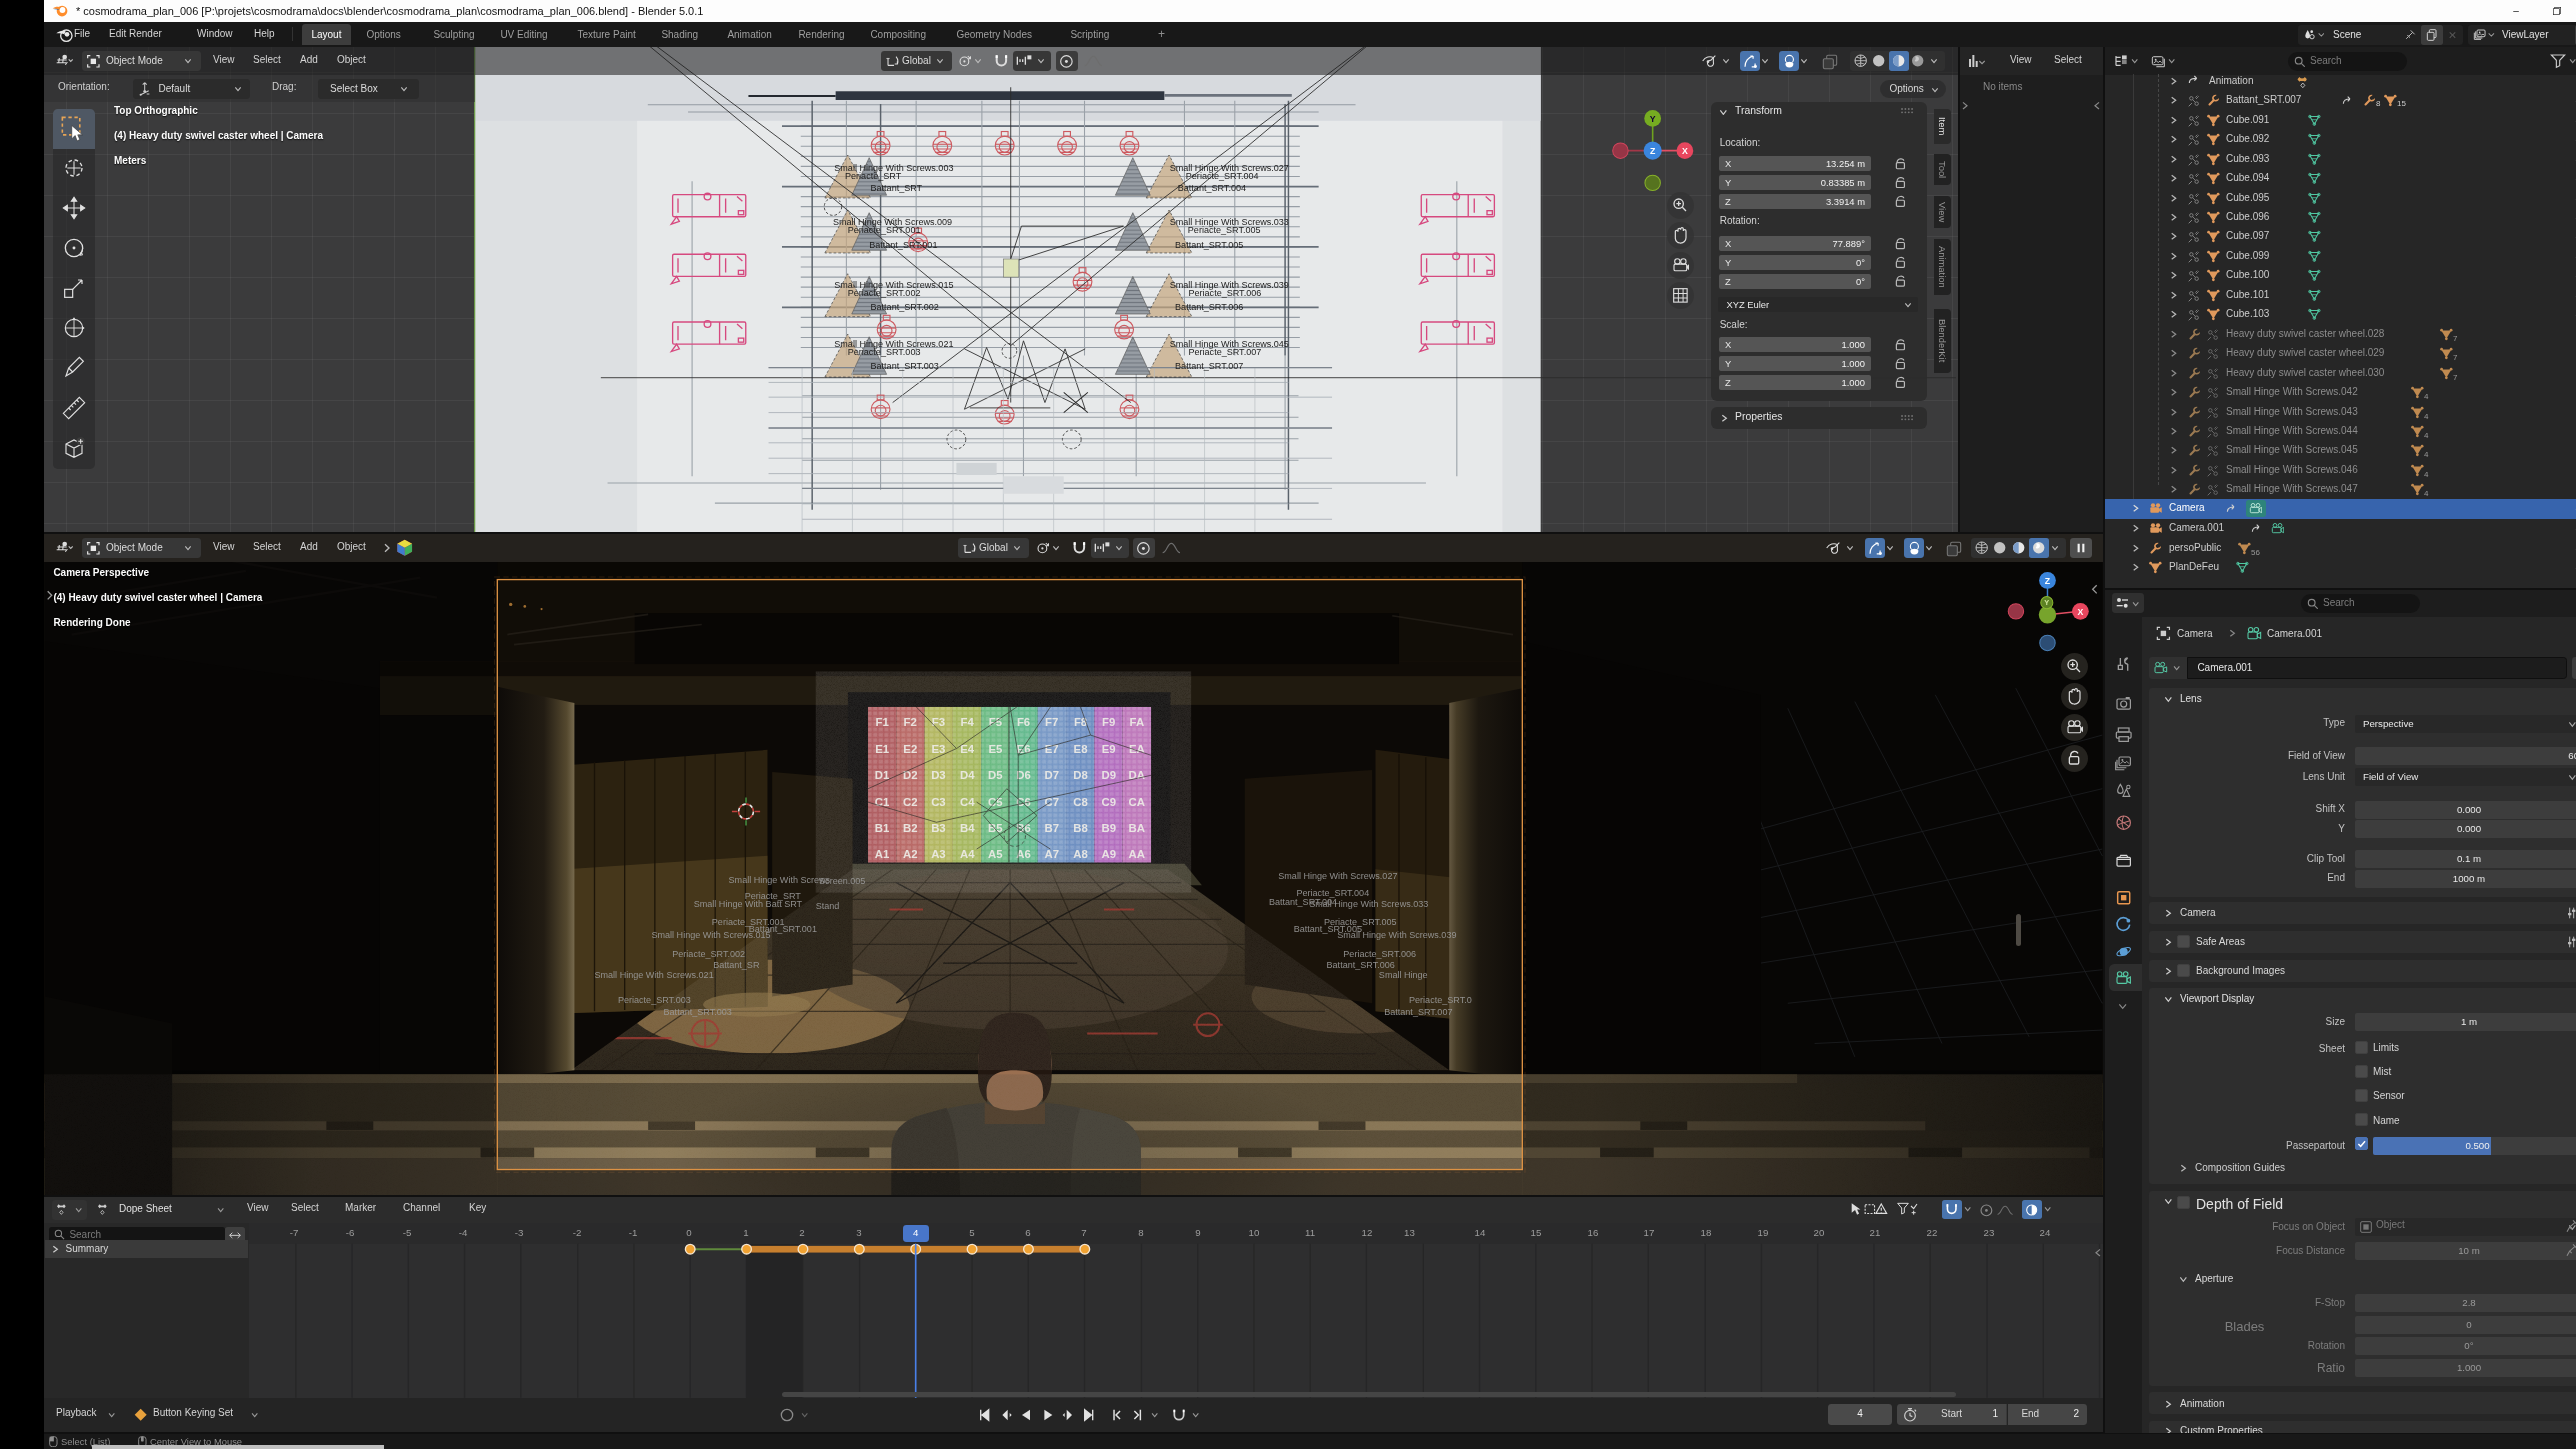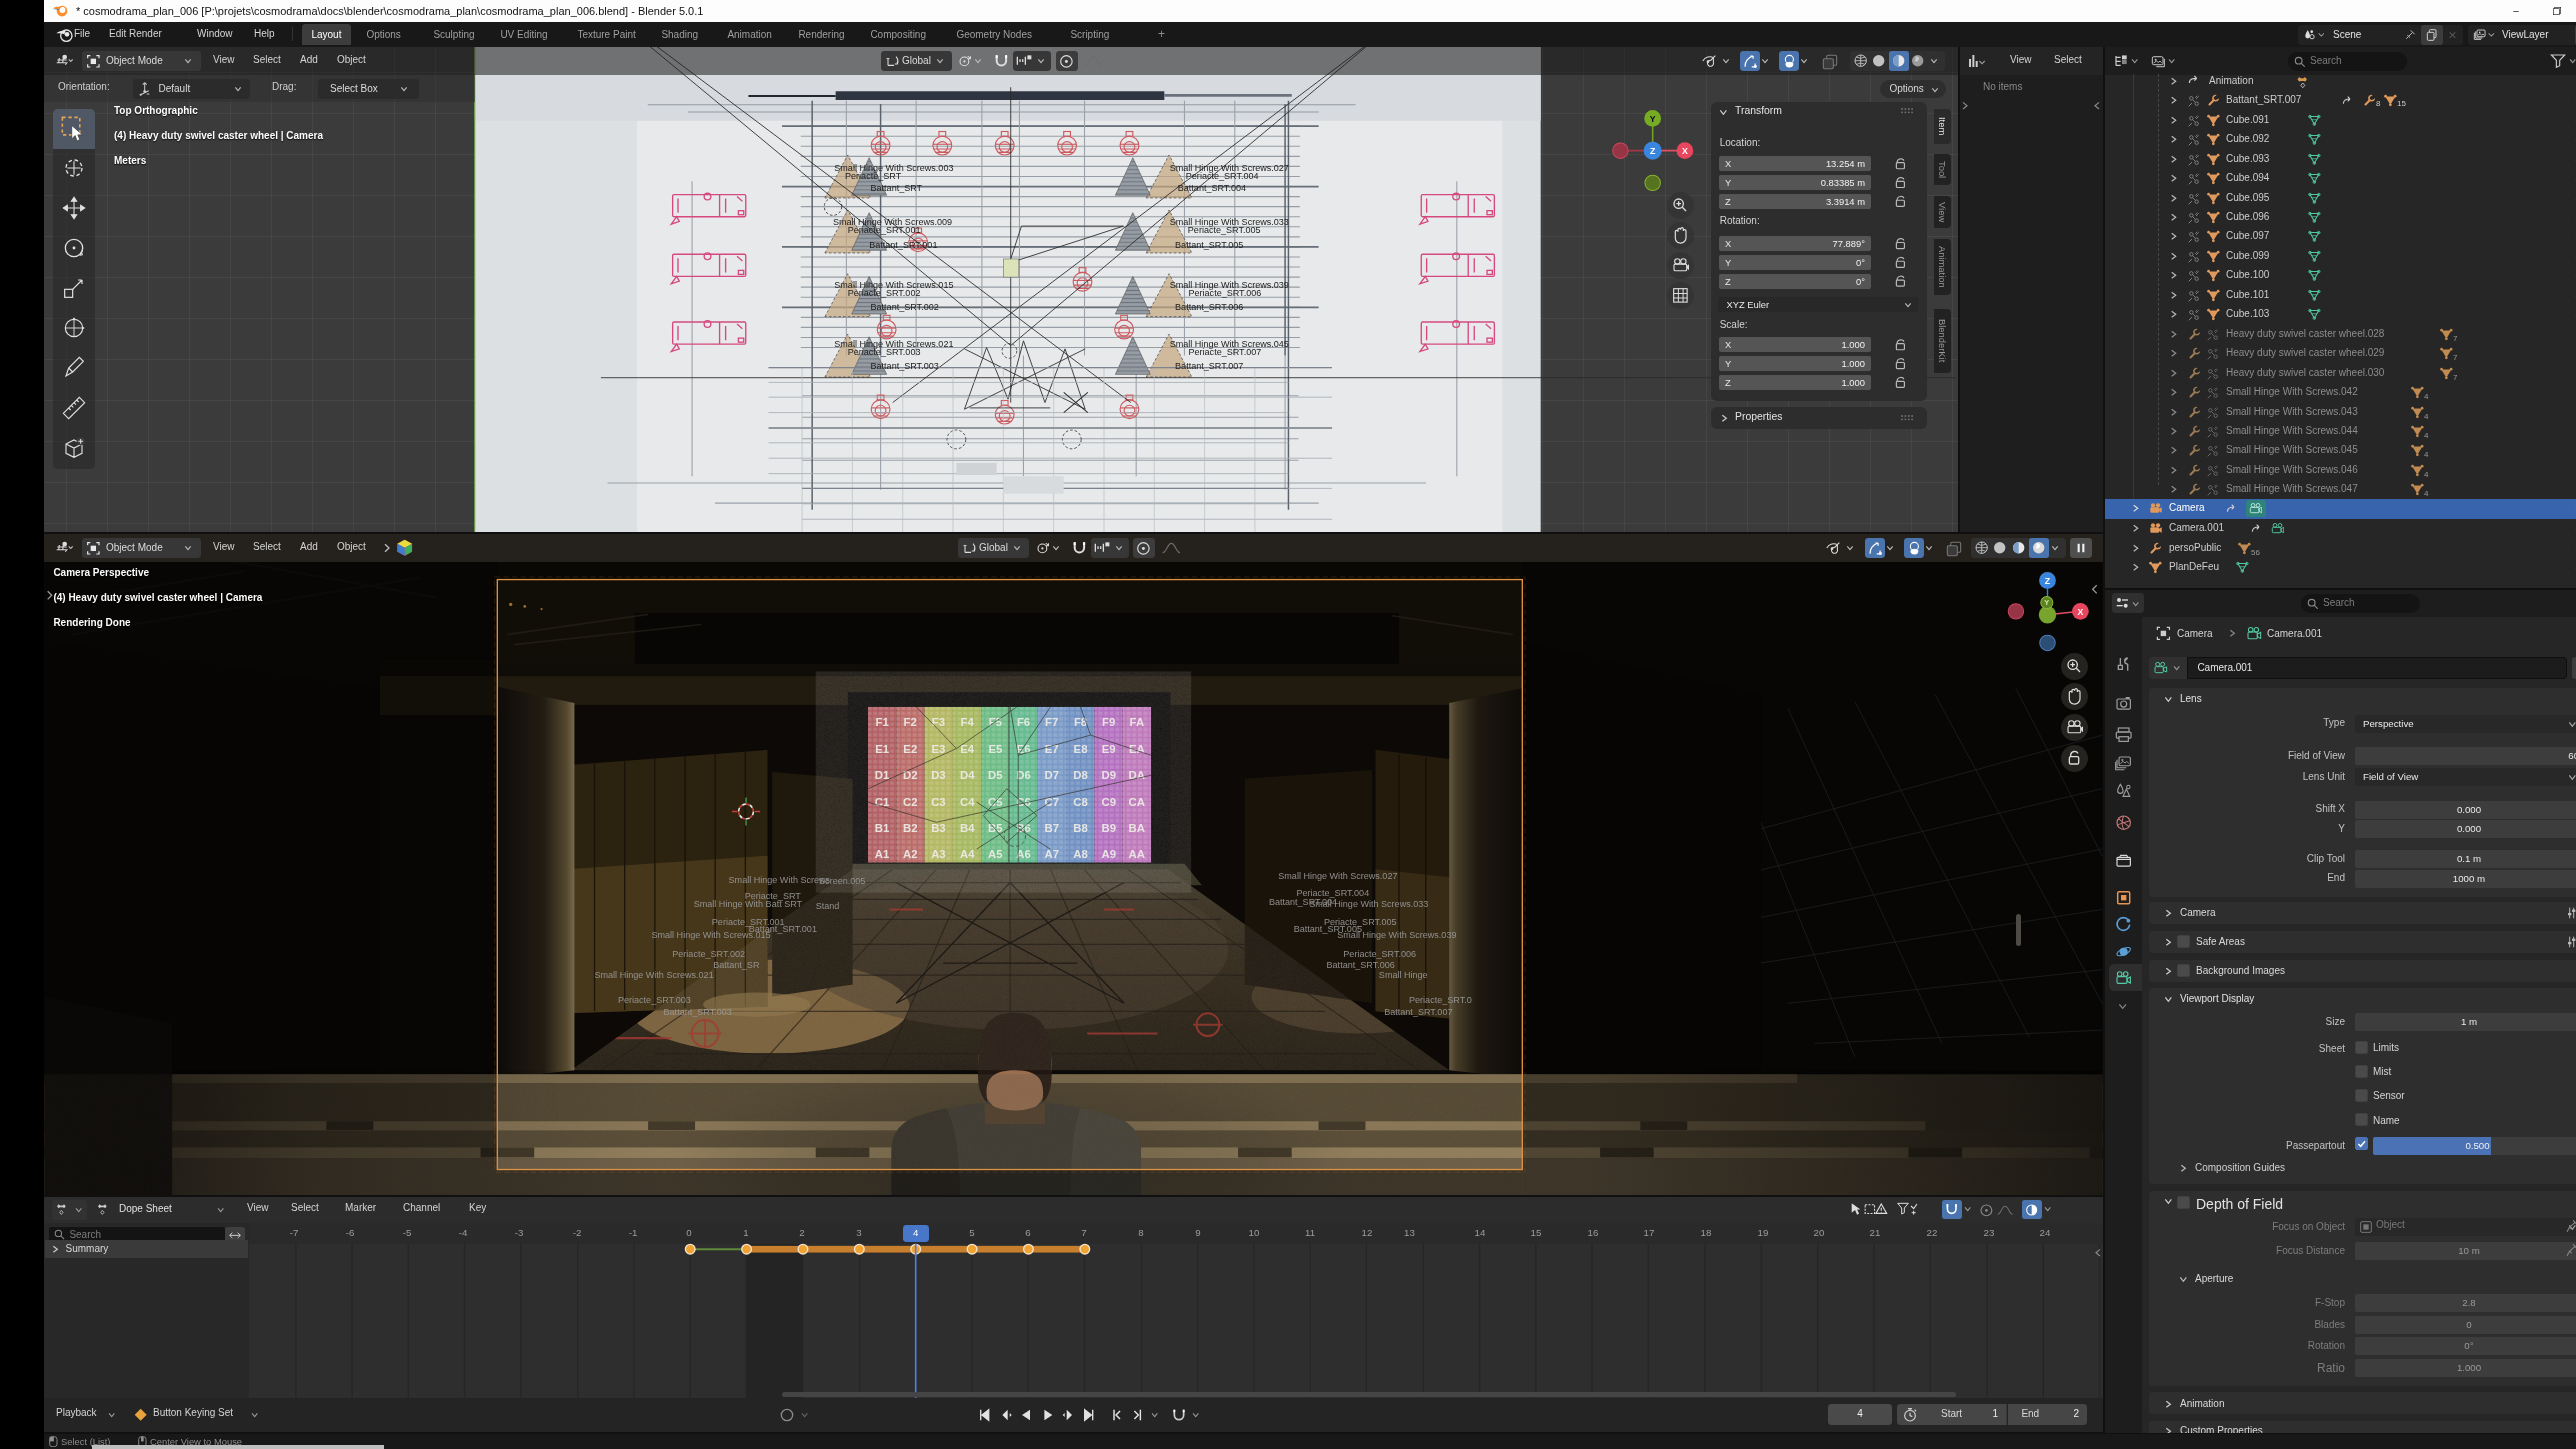--- a/index.html
+++ b/index.html
@@ -2549,21 +2549,21 @@
 <div class="pdot" style="left:487px;top:659px;background:#555"></div>
 <svg class="abs" style="left:74px;top:686px" width="8.7" height="6.7" viewBox="0 0 13 10">
           <path d="M2 2 L6.5 8 L11 2" stroke="#bbb" stroke-width="1.8" fill="none"></path>
         </svg>
 <div class="t" style="left:90px;top:683px;font-size:10px;color:#d8d8d8;">Aperture</div>
 <div class="t" style="left:39px;top:707px;width:201px;text-align:right;font-size:10px;color:#7d7d7d">F-Stop</div>
 <div class="pfield" style="left:250px;top:704px;width:228px;height:18px;background:#3d3d3d">
           <div style="position:absolute;left:0;right:0;top:2.7px;text-align:center;font-size:9.7px;color:#9a9a9a">2.8</div>
         </div>
 <div class="pdot" style="left:487px;top:711px;background:#555"></div>
-<div class="t" style="left:39px;top:729px;width:201px;text-align:right;font-size:10px;color:#7d7d7d">Blades</div>
+<div class="t" style="left:39px;top:729px;width:201px;text-align:center;font-size:13px;color:#7d7d7d">Blades</div>
 <div class="pfield" style="left:250px;top:726px;width:228px;height:18px;background:#3d3d3d">
           <div style="position:absolute;left:0;right:0;top:2.7px;text-align:center;font-size:9.7px;color:#9a9a9a">0</div>
         </div>
 <div class="pdot" style="left:487px;top:733px;background:#555"></div>
 <div class="t" style="left:39px;top:750px;width:201px;text-align:right;font-size:10px;color:#7d7d7d">Rotation</div>
 <div class="pfield" style="left:250px;top:747px;width:228px;height:18px;background:#3d3d3d">
           <div style="position:absolute;left:0;right:0;top:2.7px;text-align:center;font-size:9.7px;color:#9a9a9a">0°</div>
         </div>
 <div class="pdot" style="left:487px;top:754px;background:#555"></div>
 <div class="t" style="left:39px;top:771px;width:201px;text-align:right;font-size:12px;color:#7d7d7d">Ratio</div>

